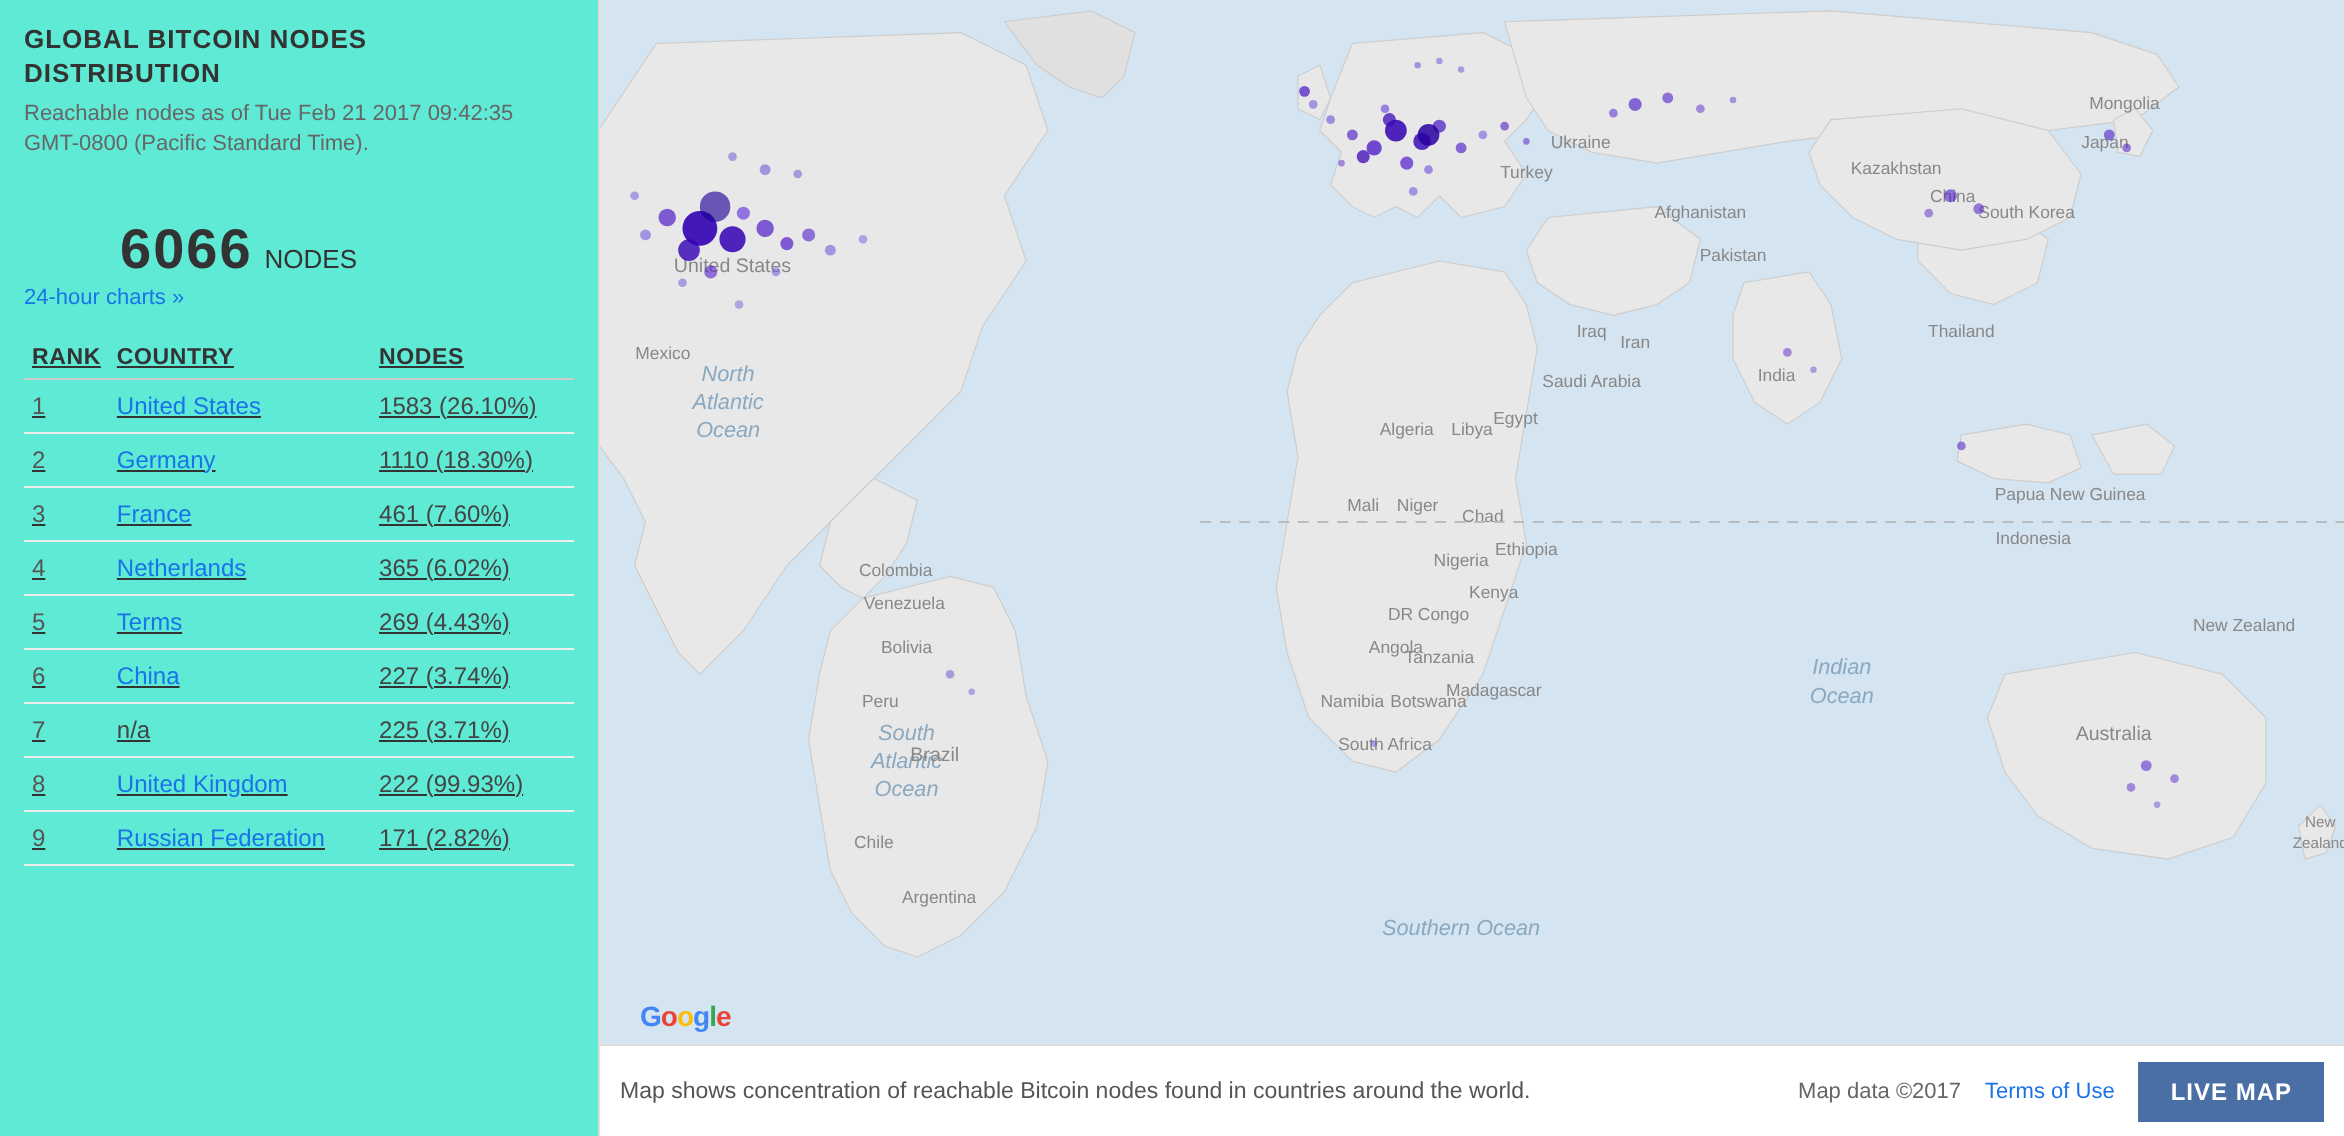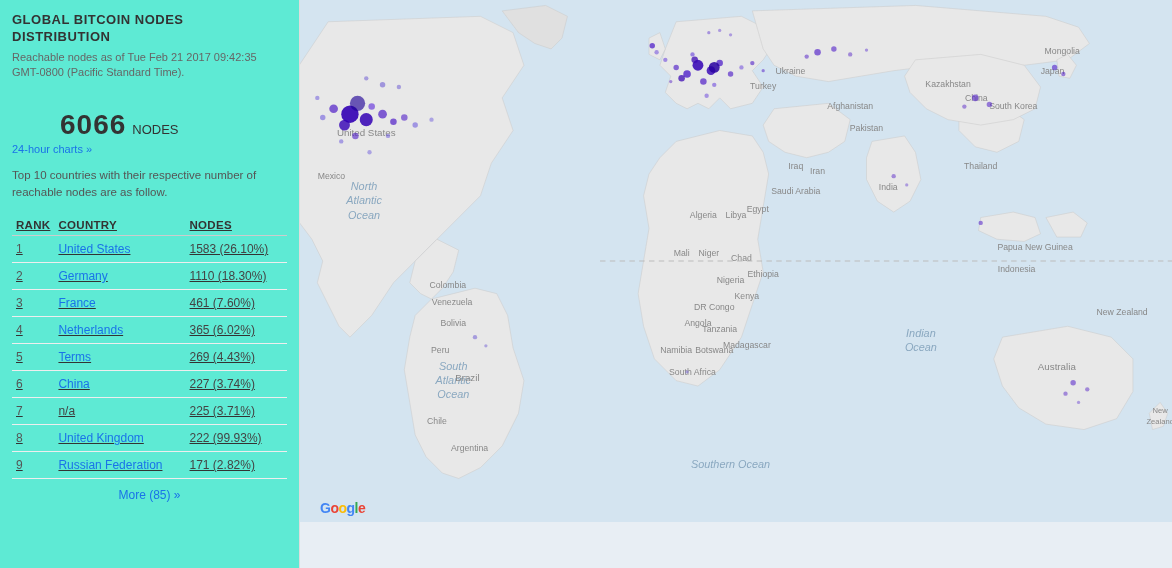--- a/index.html
+++ b/index.html
@@ -202,21 +202,20 @@
     </div>
     <div class="sidebar-subtitle">Reachable nodes as of Tue Feb 21 2017
 09:42:35 GMT-0800 (Pacific Standard Time).</div>
 
     <div style="margin-top:14px; display:flex; align-items:baseline; gap:6px;margin-left:48px;">
       <span class="nodes-count">6066</span>
       <span class="nodes-label">NODES</span>
     </div>
     <a class="charts-link" href="#">24-hour charts »</a>
 
-    <div class="description">Top 10 countries with their respective number of reachable nodes are as follow.</div>
 
     <div class="table-container">
       <table>
         <thead>
           <tr>
             <th class="rank-col">RANK</th>
             <th class="country-col">COUNTRY</th>
             <th class="nodes-col">NODES</th>
           </tr>
         </thead>
@@ -263,23 +262,20 @@
             </tr>
             <tr>
               <td class="rank-col">9</td>
               <td class="country-col"><a href="#">Russian Federation</a></td>
               <td class="nodes-col">171 (2.82%)</td>
             </tr>
           </tbody>
       </table>
     </div>
 
-    <div class="more-link-row">
-      <a class="more-link" href="#">More (85) »</a>
-    </div>
   </div>
 
   <div class="map-container">
     <div class="map-area">
       <svg class="map-svg" viewBox="0 0 870 480" preserveAspectRatio="xMidYMid slice">
 
         <rect width="870" height="480" fill="#d4e4f0"></rect>
 
         <path d="M 60,20 L 200,15 L 230,30 L 240,60 L 220,90 L 230,120 L 210,150 L 200,180 L 180,200 L 160,220 L 140,240 L 120,260 L 100,290 L 80,310 L 70,300 L 60,280 L 50,260 L 55,240 L 45,220 L 30,200 L 20,170 L 25,140 L 15,110 L 20,80 L 40,50 Z" fill="#e8e8e8" stroke="#ccc" stroke-width="0.5"></path>
 
@@ -455,14 +451,22 @@
         <circle cx="420" cy="28" r="1.5" fill="rgba(100,60,210,0.45)"></circle>
         <circle cx="430" cy="32" r="1.5" fill="rgba(100,60,210,0.45)"></circle>
       </svg>
 
       
       <div class="google-logo">
         <span class="g">G</span><span class="o1">o</span><span class="o2">o</span><span class="g2">g</span><span class="l">l</span><span class="e">e</span>
       </div>
     </div>
 
+    <div class="map-footer">
+      <span class="map-footer-text">Map shows concentration of reachable Bitcoin nodes found in countries around the world.</span>
+      <div class="map-footer-right">
+        <span class="map-data-text">Map data ©2017</span>
+        <a class="terms-link" href="#">Terms of Use</a>
+        <button class="live-map-btn">LIVE MAP</button>
+      </div>
+    </div>
   </div>
 </div>
 
 </body></html>

